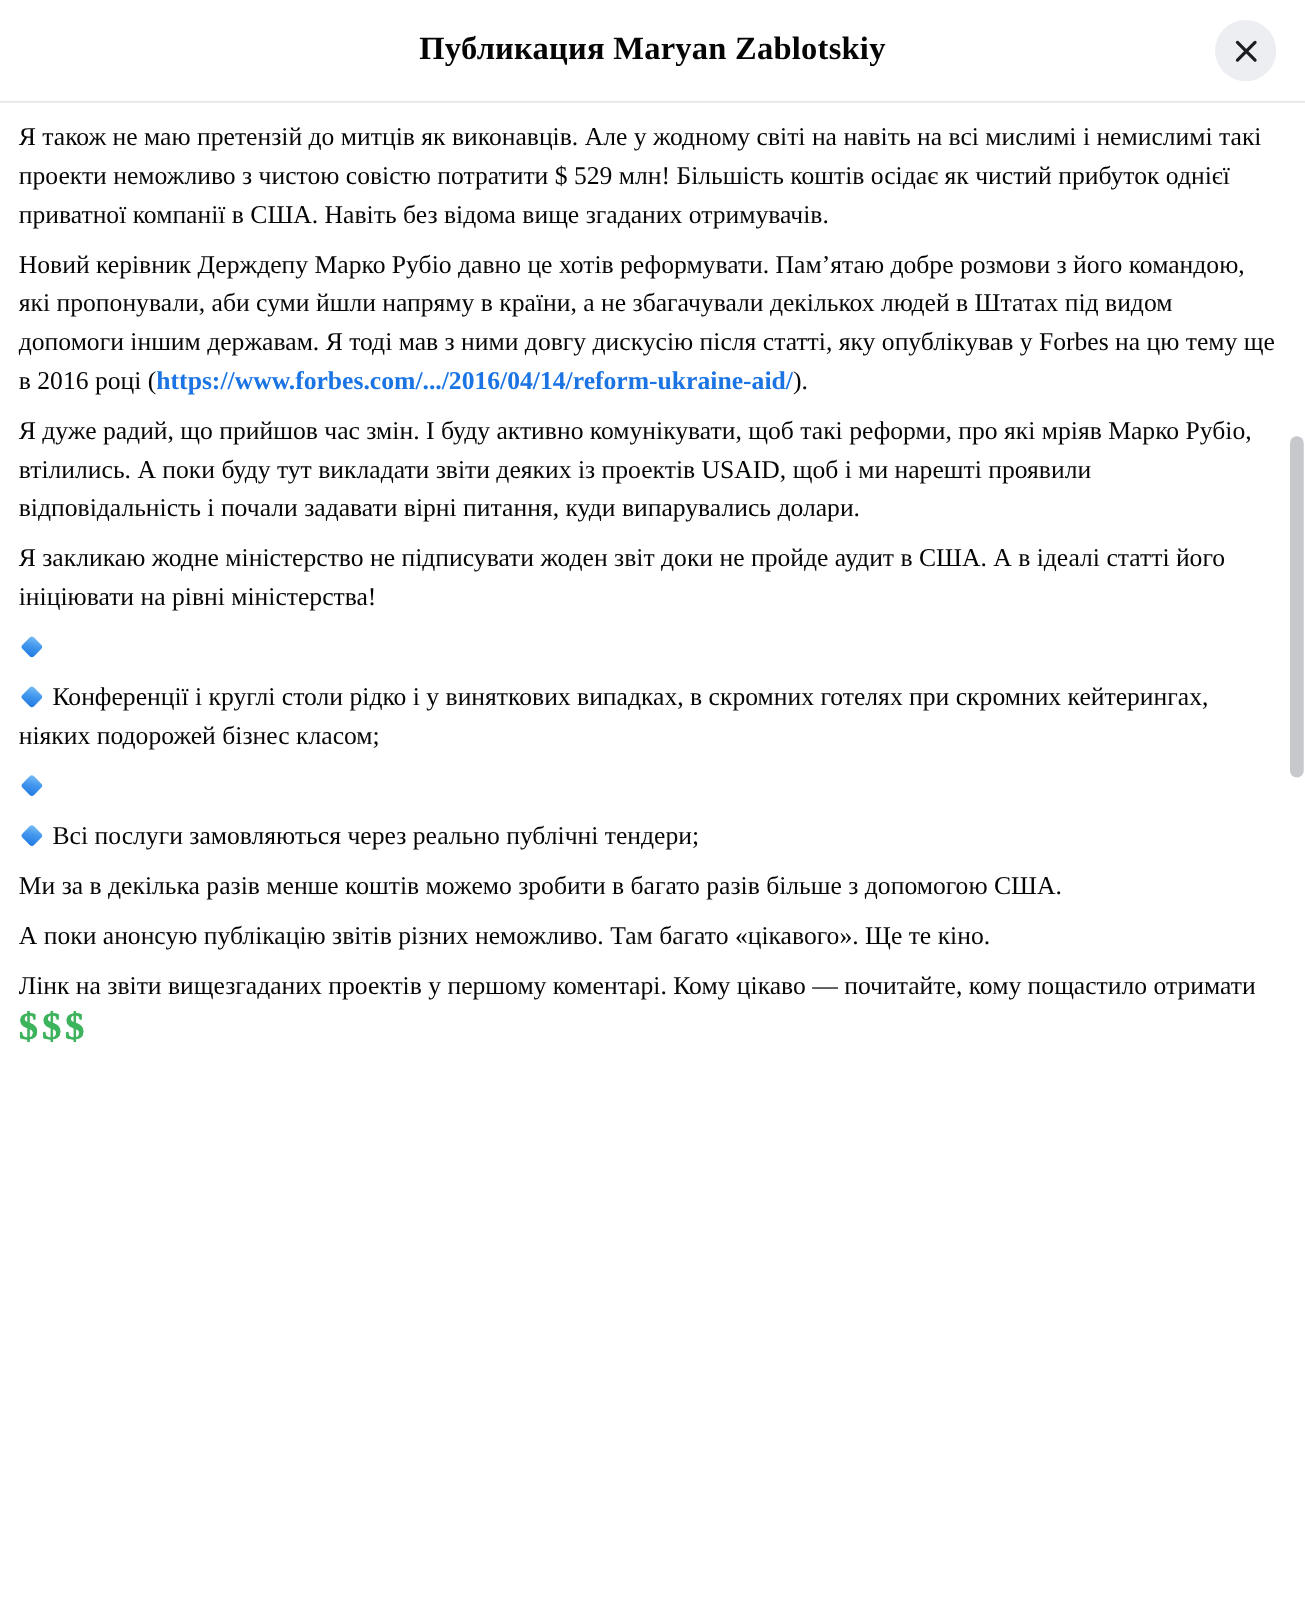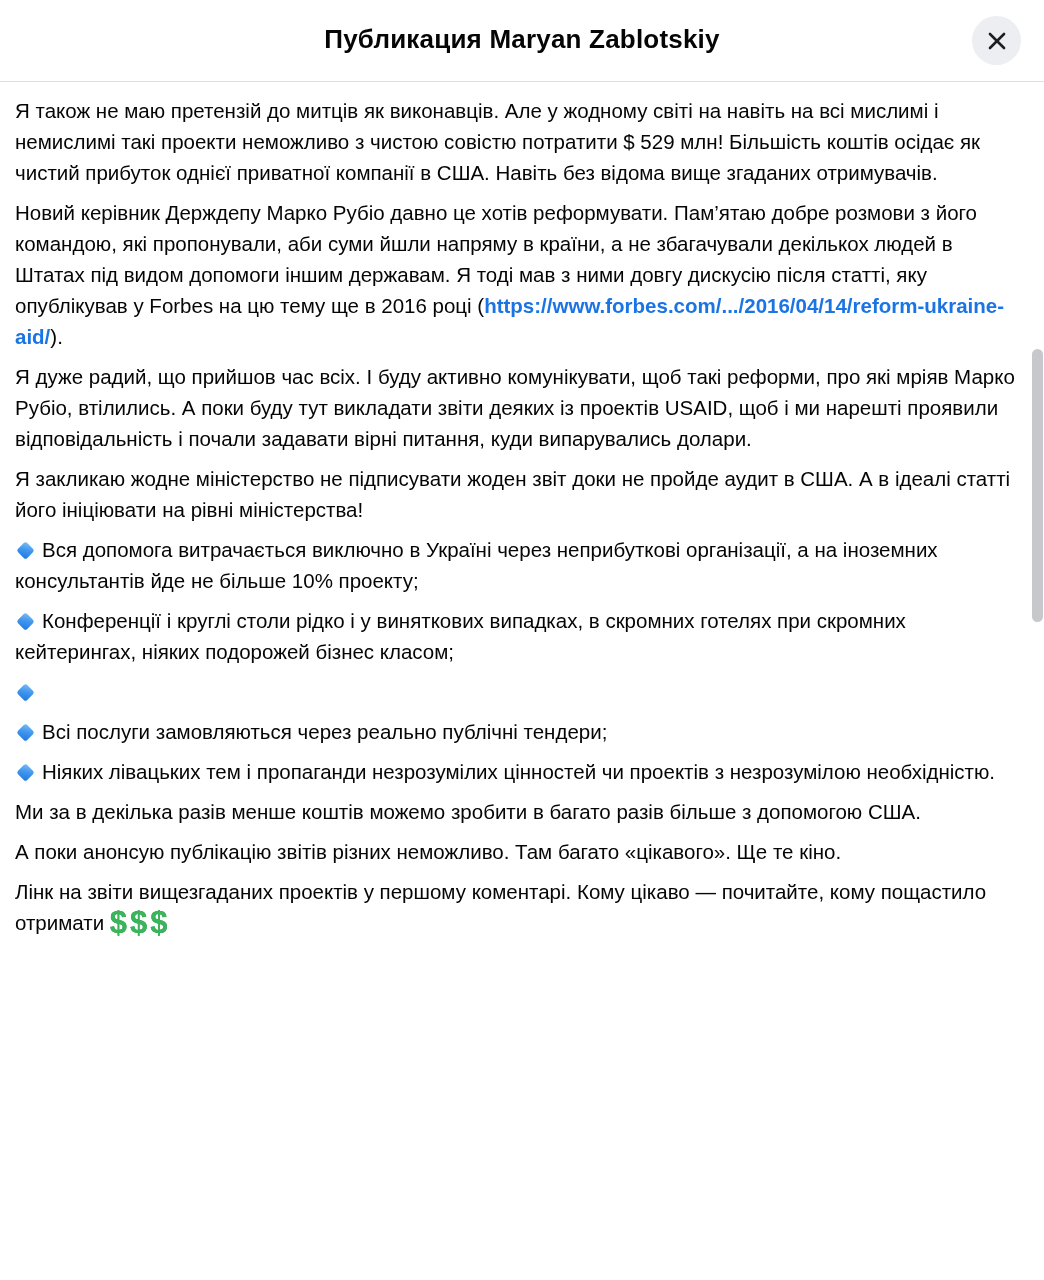--- a/index.html
+++ b/index.html
@@ -3,21 +3,21 @@
 <meta charset="utf-8">
 <style>
   * { margin: 0; padding: 0; box-sizing: border-box; }
   html, body {
     width: 1044px; height: 1280px;
     overflow: hidden;
     background: #ffffff;
     font-family: "Liberation Sans", "DejaVu Sans", sans-serif;
     color: #050505;
   }
-  .dialog { position: relative; width: 1044px; height: 1280px; background: #fff; }
+  .dialog { position: relative; width: 1044px; height: 1280px; background: #fff; font-family: Liberation Serif, serif; }
 
   
   .dialog-header {
     position: relative;
     height: 82px;
     border-bottom: 1px solid #dcdee3;
     background: #fff;
   }
   .dialog-title {
     position: absolute;
@@ -101,35 +101,34 @@
     </button>
   </div>
 
   <div class="post-body">
 
     <p>Я також не маю претензій до митців як виконавців. Але у жодному світі на навіть на всі мислимі і немислимі такі проекти неможливо з чистою совістю потратити $ 529 млн! Більшість коштів осідає як чистий прибуток однієї приватної компанії в США. Навіть без відома вище згаданих отримувачів.</p>
 
     <p><span>Новий керівник Держдепу Марко Рубіо давно це хотів реформувати. Пам’ятаю добре розмови з його командою, які пропонували, аби суми йшли напряму в країни, а не збагачували декількох людей в Штатах під видом допомоги іншим державам. Я тоді мав з ними довгу дискусію після статті, яку опублікував у Forbes на цю тему ще в 2016 році (</span><a href="#" class="forbes-link">https://www.forbes.com/.../2016/04/14/reform-ukraine-aid/</a><span>).</span></p>
 
 
-    <p>Я дуже радий, що прийшов час всіх. І буду активно комунікувати, щоб такі реформи, про які мріяв Марко Рубіо, втілились. А поки буду тут викладати звіти деяких із проектів USAID, щоб і ми нарешті проявили відповідальність і почали задавати вірні питання, куди випарувались долари.</p>
+    <p>Я дуже радий, що прийшов час змін. І буду активно комунікувати, щоб такі реформи, про які мріяв Марко Рубіо, втілились. А поки буду тут викладати звіти деяких із проектів USAID, щоб і ми нарешті проявили відповідальність і почали задавати вірні питання, куди випарувались долари.</p>
 
 
     <p>Я закликаю жодне міністерство не підписувати жоден звіт доки не пройде аудит в США. А в ідеалі статті його ініціювати на рівні міністерства!</p>
 
 
-    <p class="bullet"><span class="diamond-icon"></span><span>Вся допомога витрачається виключно в Україні через неприбуткові організації, а на іноземних консультантів йде не більше 10% проекту;</span></p>
+    <p class="bullet"><span class="diamond-icon"></span></p>
 
     <p class="bullet"><span class="diamond-icon"></span><span>Конференції і круглі столи рідко і у виняткових випадках, в скромних готелях при скромних кейтерингах, ніяких подорожей бізнес класом;</span></p>
 
     <p class="bullet"><span class="diamond-icon"></span></p>
 
     <p class="bullet"><span class="diamond-icon"></span><span>Всі послуги замовляються через реально публічні тендери;</span></p>
 
-    <p class="bullet"><span class="diamond-icon"></span><span>Ніяких лівацьких тем і пропаганди незрозумілих цінностей чи проектів з незрозумілою необхідністю.</span></p>
 
     <p>Ми за в декілька разів менше коштів можемо зробити в багато разів більше з допомогою США.</p>
 
     <p>А поки анонсую публікацію звітів різних неможливо. Там багато «цікавого». Ще те кіно.</p>
 
     <p><span>Лінк на звіти вищезгаданих проектів у першому коментарі. Кому цікаво — почитайте, кому пощастило отримати </span><span class="dollars">$$$</span></p>
 
   </div>
 
   <div class="scrollbar-thumb"></div>

